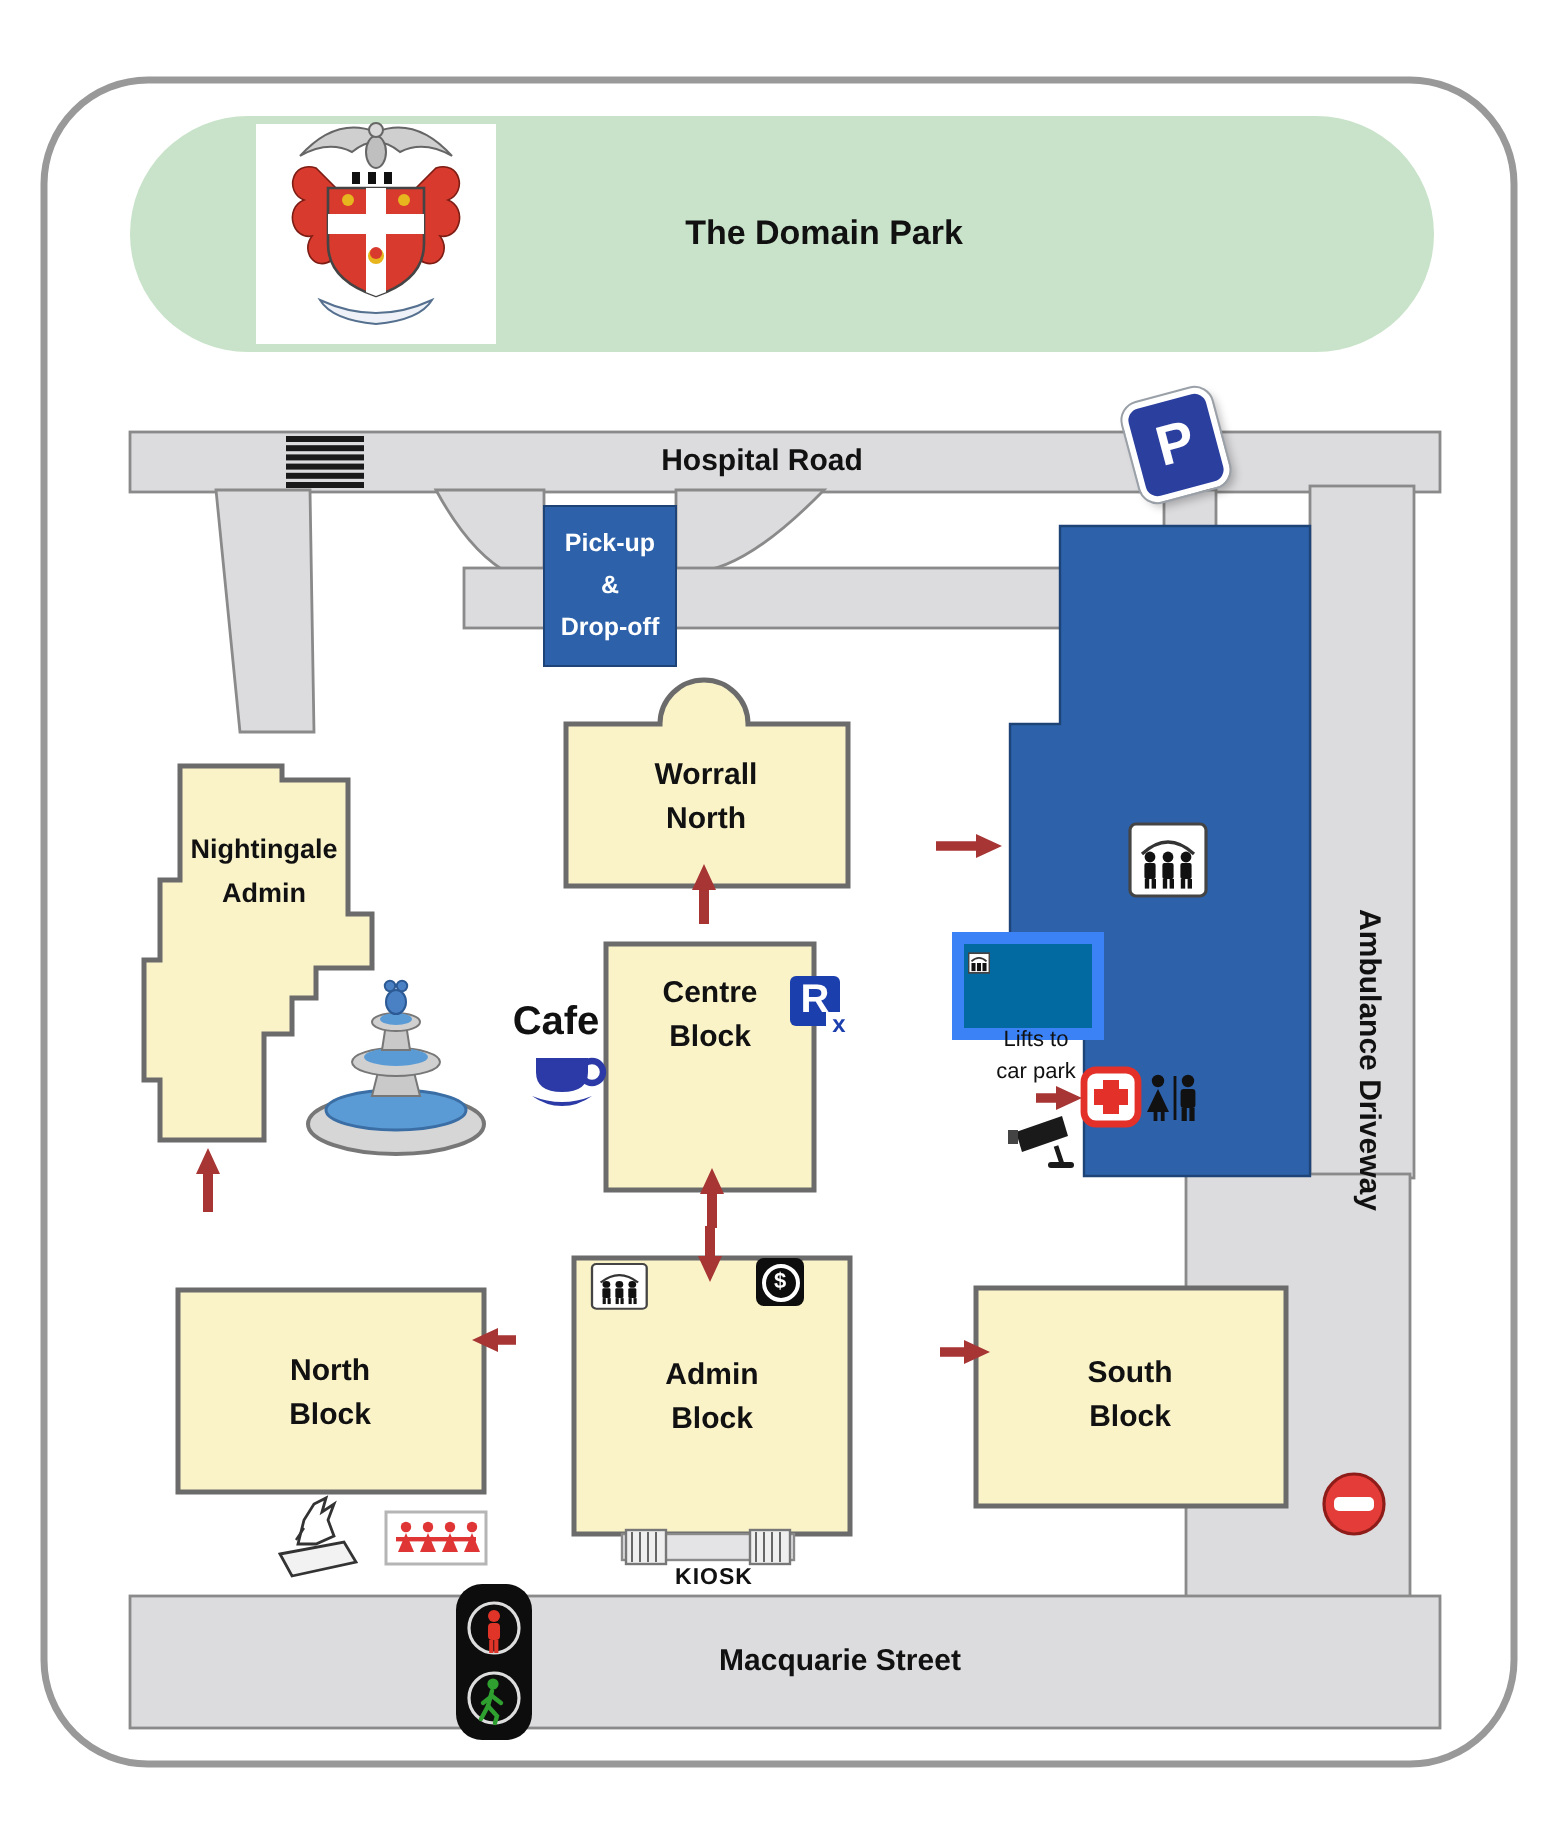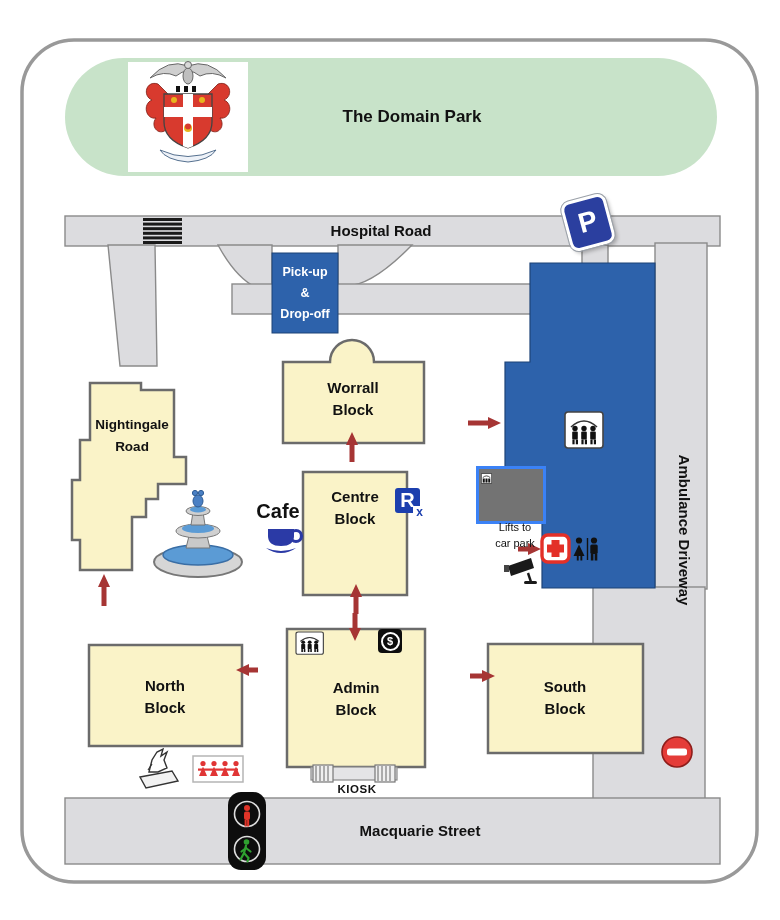--- a/index.html
+++ b/index.html
@@ -10,23 +10,23 @@
        color:#111;text-align:center;white-space:pre-line;line-height:22px;z-index:5;}
   .lbl.white{color:#fff;}
   .lbl.s17{font-size:17px;}
   .lbl.s13{font-size:13.5px;}
   .lbl.s12{font-size:12.5px;line-height:21px;}
   .lbl.s11{font-size:11.5px;letter-spacing:.5px;}
   .lbl.s16{font-size:20px;}
   .rot90{position:absolute;left:695px;top:430px;width:200px;height:22px;transform:rotate(90deg);
        transform-origin:0 0;font-weight:bold;font-size:15px;color:#111;text-align:center;
        line-height:22px;z-index:5;}
-  .lifts-note{position:absolute;left:476px;top:466px;width:64px;height:34px;background:#737373;
-       border:3px solid #3b82f6;z-index:6;font-size:11px;font-weight:normal;color:#111;
-       text-align:center;line-height:16px;white-space:pre-line;padding-top:18px;}
+  .lifts-note{position:absolute;left:476px;top:466px;width:64px;height:34px;background:#0369a1;
+       border:6px solid #3b82f6;z-index:6;font-size:11px;font-weight:normal;color:#111;
+       text-align:center;line-height:16px;white-space:pre-line;padding-top:8px;}
   .lifts-note .mini-lift{position:absolute;left:2px;top:4px;}
   .lifts-note span{display:block;padding-left:8px;}
   .p-sign{position:absolute;left:565px;top:197px;width:40px;height:45px;background:#2b3f9f;
        border:3px solid #fff;border-radius:9px;outline:1px solid #9aa0a8;
        transform:rotate(-15deg);box-shadow:2px 3px 4px rgba(0,0,0,.25);z-index:6;
        color:#fff;font-weight:bold;font-size:28px;text-align:center;line-height:44px;}
   .rx-sign{position:absolute;left:395px;top:488px;width:25px;height:25px;background:#1c3fae;
        border-radius:3px;z-index:6;color:#fff;font-weight:bold;font-size:20px;
        line-height:25px;text-align:center;}
   .rx-sign .rx-x{position:absolute;right:-6px;bottom:-6px;width:13px;height:13px;background:#fff;
@@ -254,24 +254,24 @@
   <div class="lbl s17" style="left:390px;top:117px;margin-left:22px;">The Domain Park</div>
 
   <div class="lbl" style="left:357px;top:231px;padding-left:48px;">Hospital Road</div>
 
   <div class="lbl" style="left:420px;top:831px;">Macquarie Street</div>
 
   <div class="rot90">Ambulance Driveway</div>
 
 
   <div class="lbl s13" style="left:132px;top:436px;">Nightingale
-Road</div>
+Admin</div>
 
   <div class="lbl" style="left:353px;top:399px;">Worrall
-Block</div>
+North</div>
 
   <div class="lbl" style="left:355px;top:508px;">Centre
 Block</div>
 
   <div class="lbl" style="left:165px;top:697px;">North
 Block</div>
 
   <div class="lbl" style="left:356px;top:699px;">Admin
 Block</div>
 

